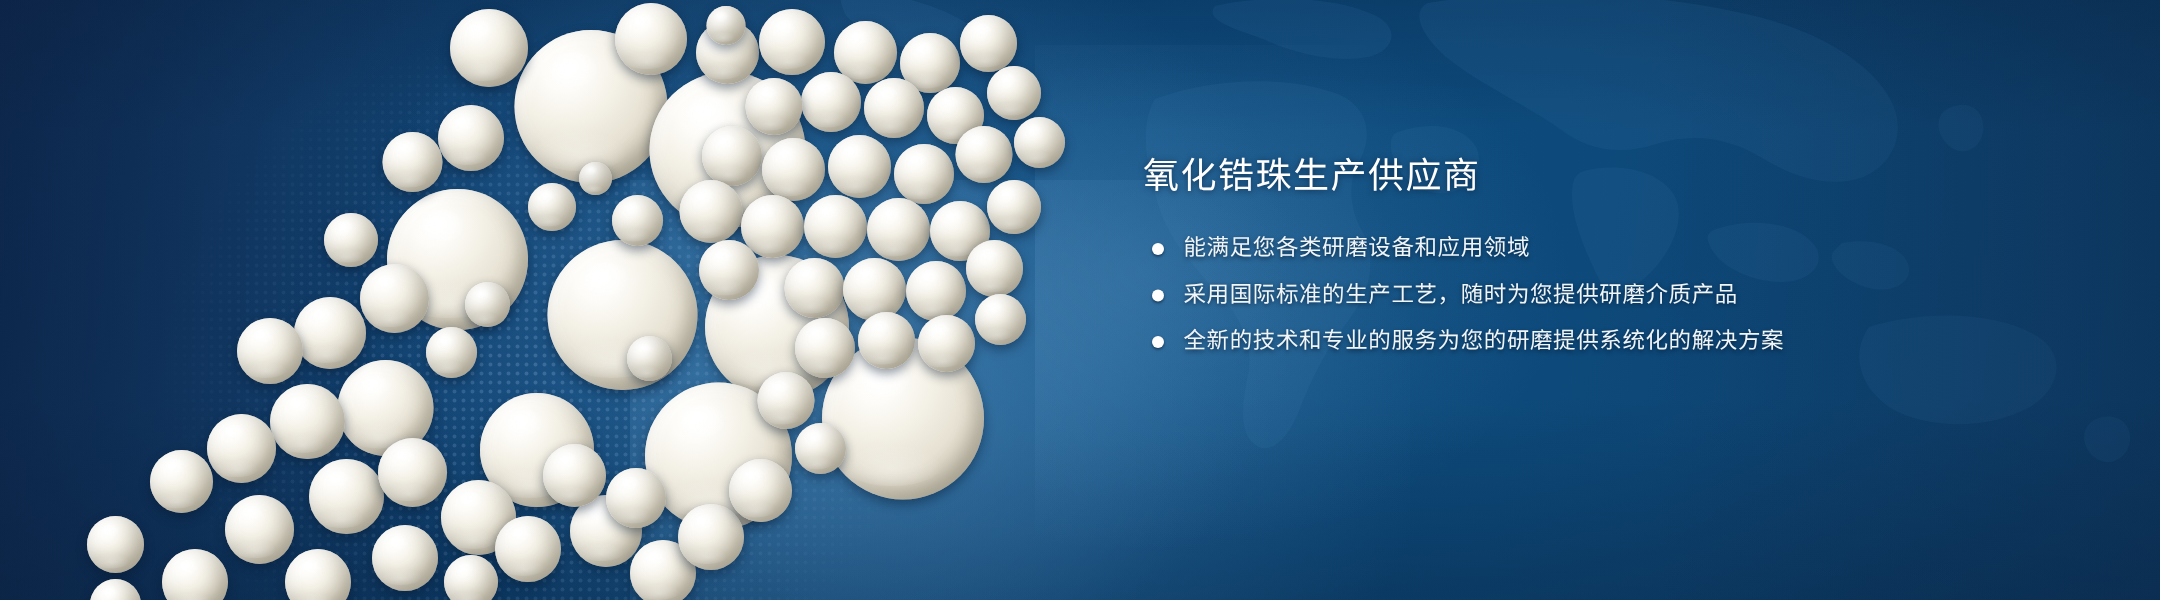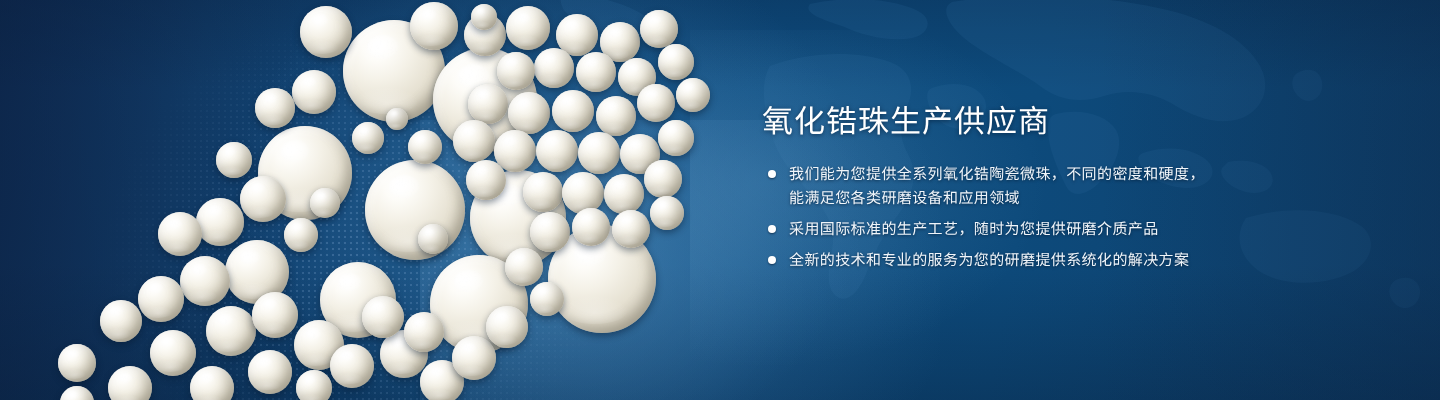--- a/index.html
+++ b/index.html
@@ -142,21 +142,21 @@
   }
 
   
   .content{
     position:absolute;
     left:762px; top:104px;
     width:520px;
   }
   .headline{
     margin:0 0 22px 0;
-    font-size:31px;
+    font-size:24px;
     line-height:1.16;
     font-weight:normal;
     letter-spacing:1px;
     color:#ffffff;
     text-shadow:0 1px 4px rgba(3,22,44,.65);
     white-space:nowrap;
   }
   .bullets{
     list-style:none;
     margin:0; padding:0;
@@ -327,21 +327,20 @@
   </div>
 
   <div class="content">
 
     <h1 class="headline">氧化锆珠生产供应商</h1>
 
     <ul class="bullets">
 
       <li class="bullet">
         <span class="dot"></span>
-        <span class="bullet-line">我们能为您提供全系列氧化锆陶瓷微珠，不同的密度和硬度，</span>
         <span class="bullet-line">能满足您各类研磨设备和应用领域</span>
       </li>
 
       <li class="bullet">
         <span class="dot"></span>
         <span class="bullet-line">采用国际标准的生产工艺，随时为您提供研磨介质产品</span>
       </li>
 
       <li class="bullet">
         <span class="dot"></span>

